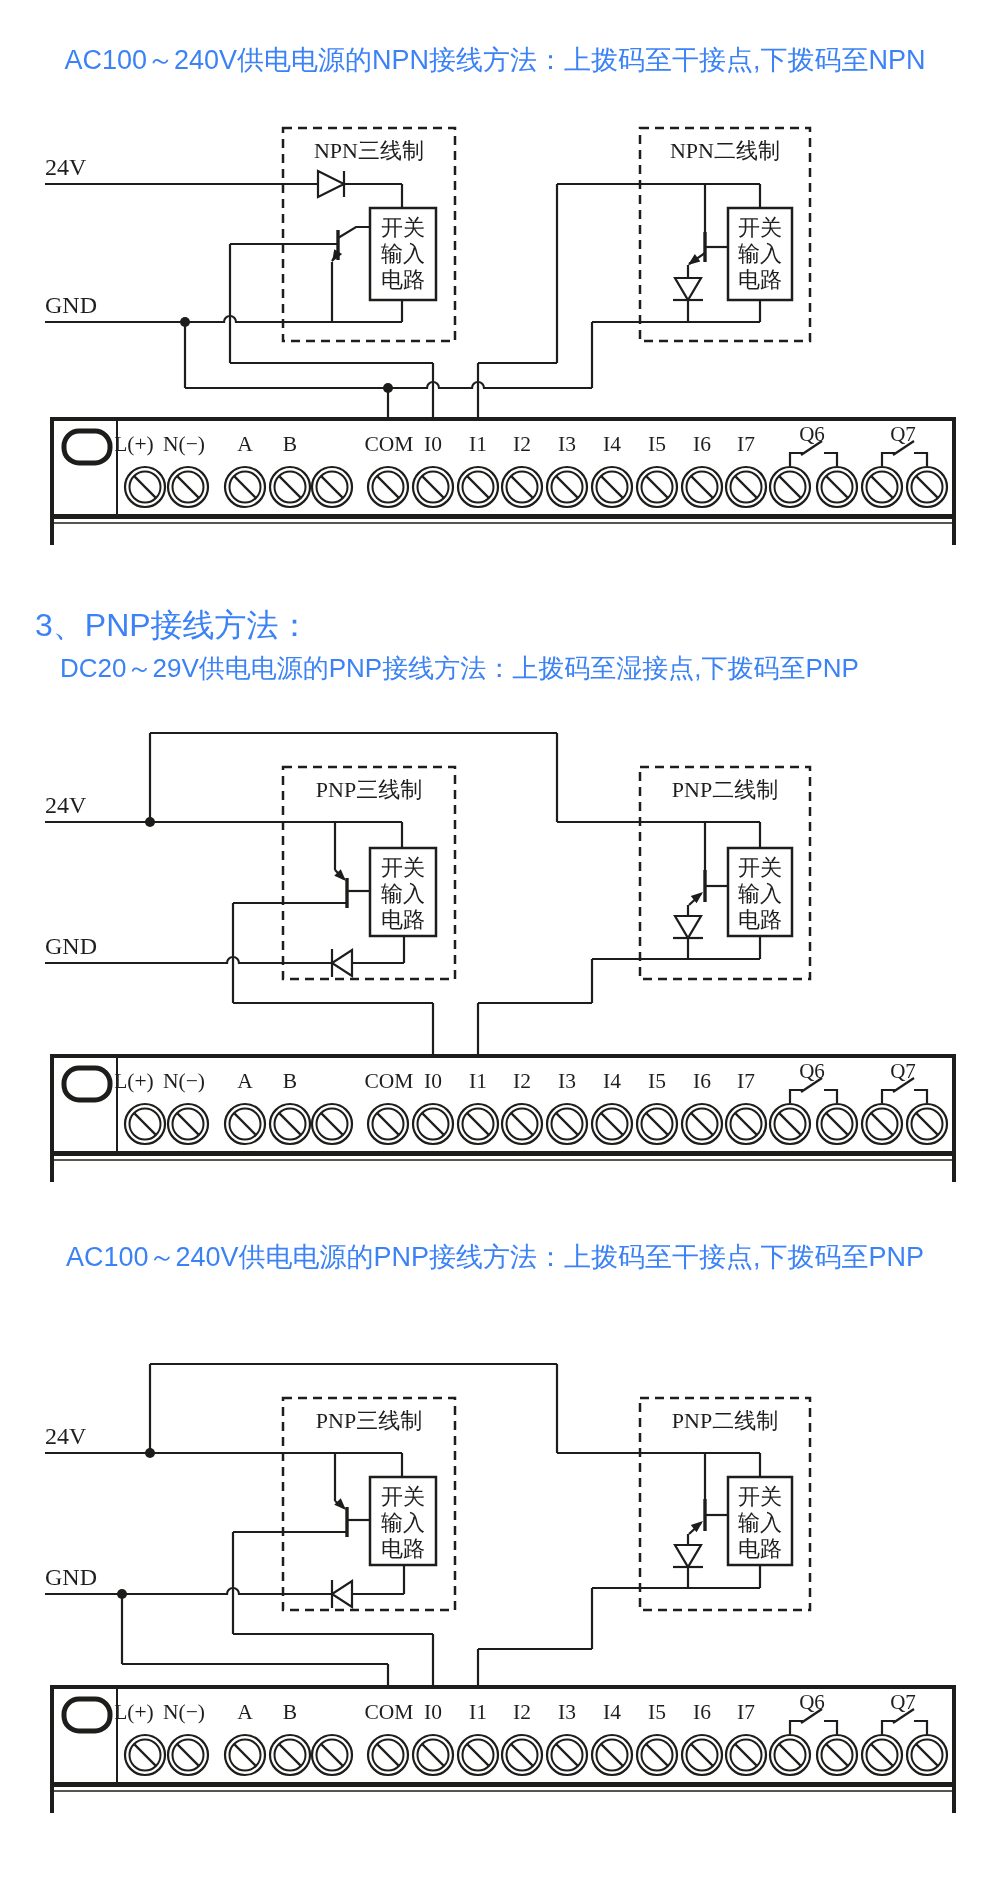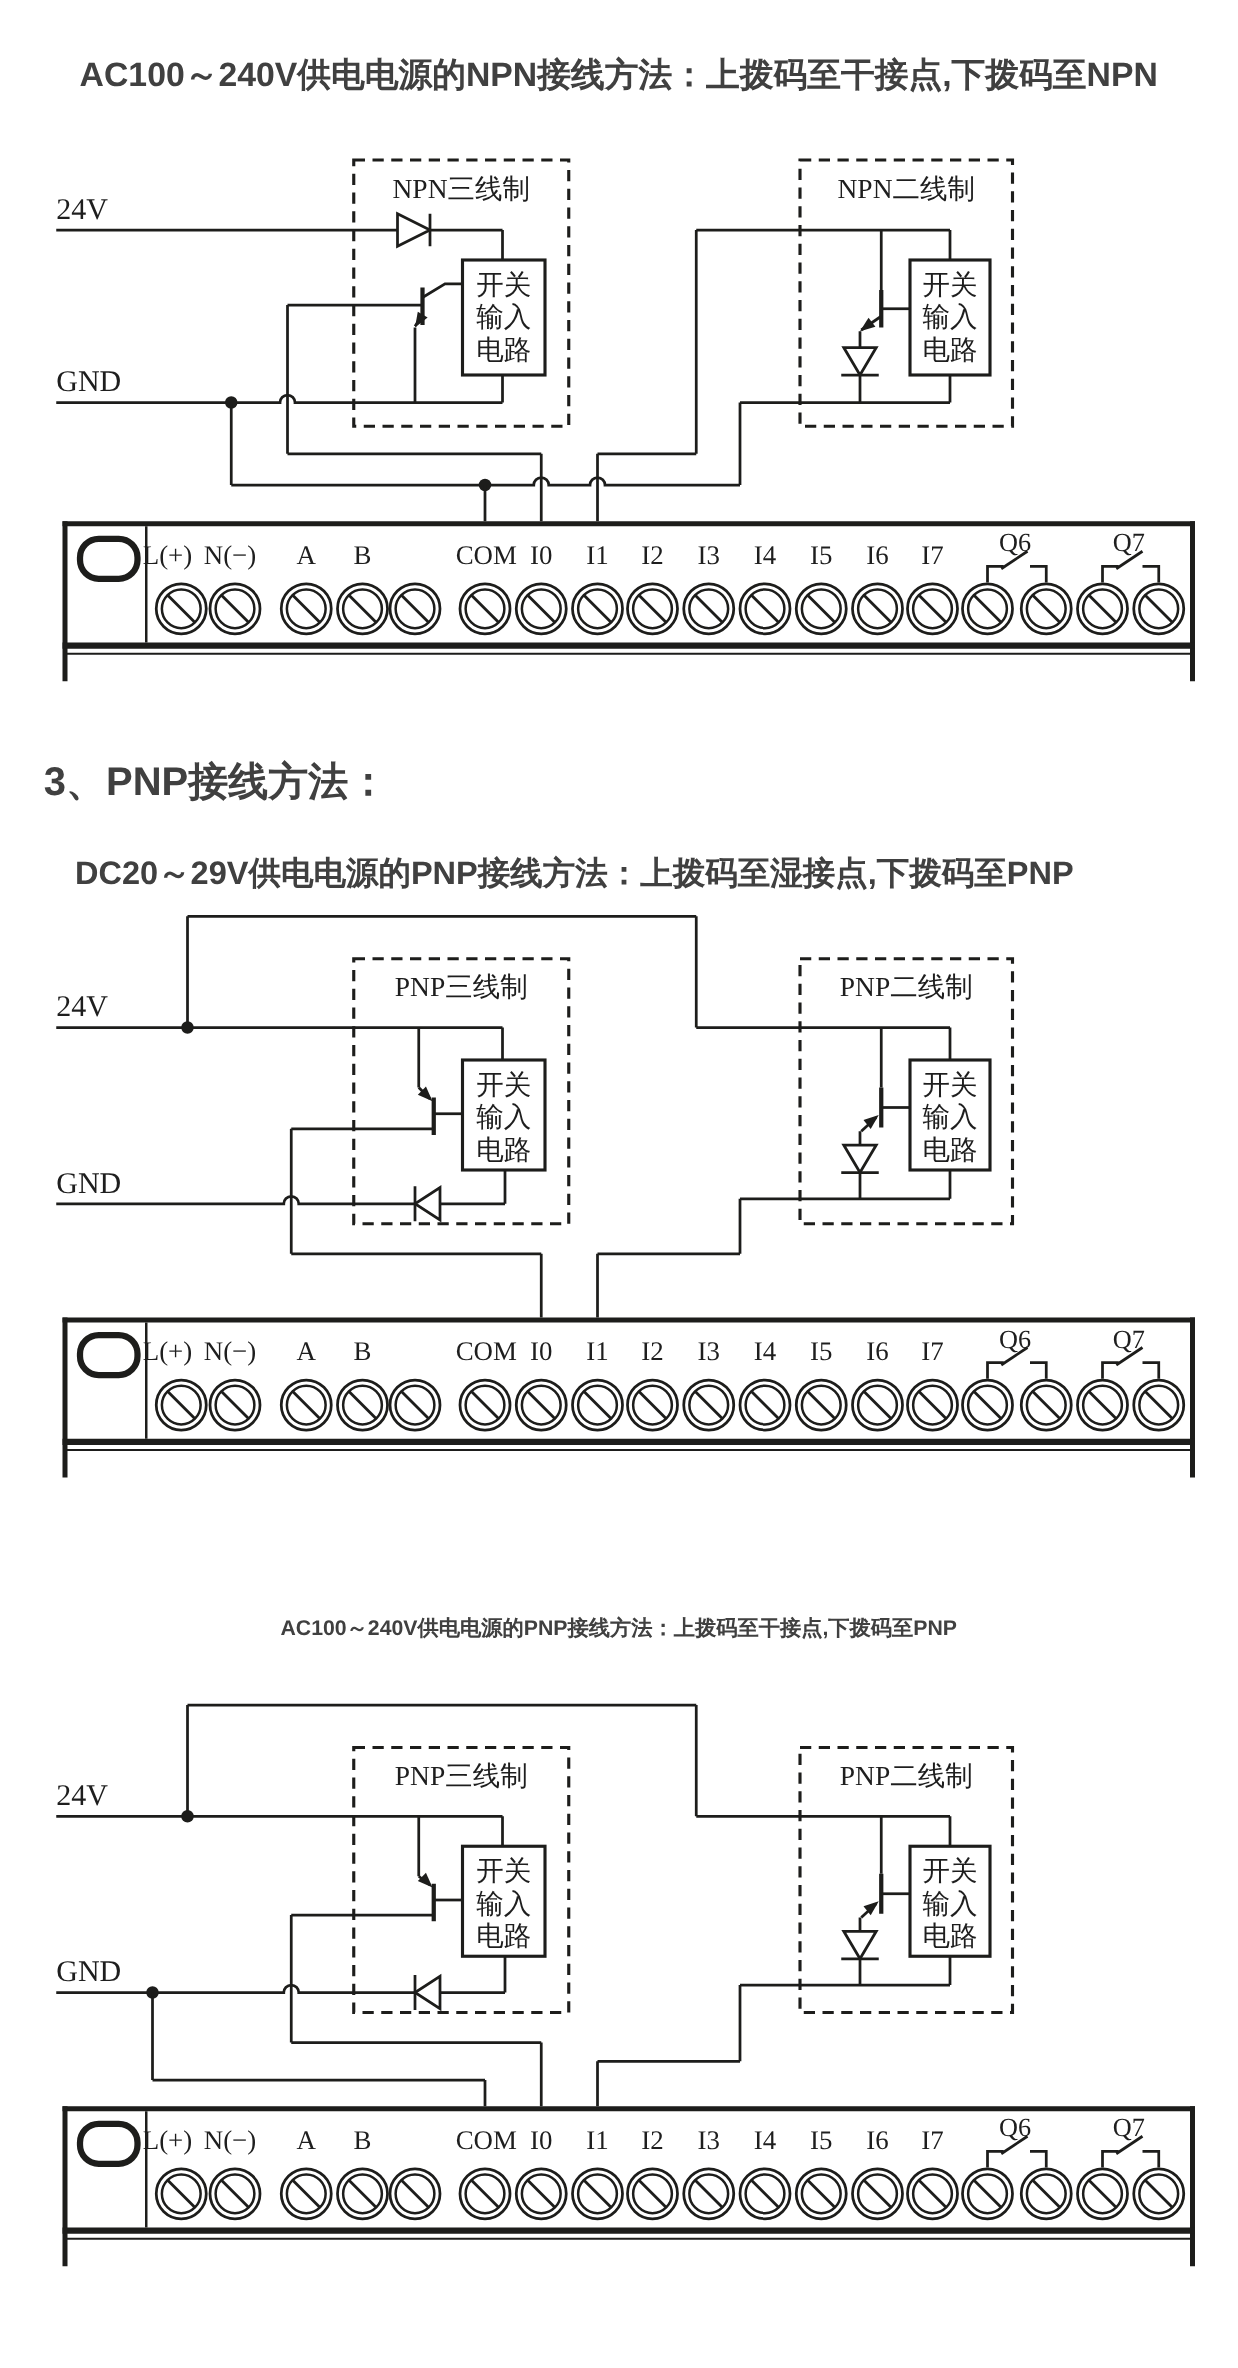--- a/index.html
+++ b/index.html
@@ -4,38 +4,38 @@
 <style>
   html,body{margin:0;padding:0;}
   body{
     width:990px;height:1894px;position:relative;
     background:#ffffff;
     font-family:"Liberation Sans", sans-serif;
   }
   .heading{
     position:absolute;
     font-family:"Liberation Sans", sans-serif;
-    font-weight:bold;
-    color:#404040;
+    font-weight:normal;
+    color:#3b82f6;
     white-space:nowrap;
   }
   .heading.center{left:0;width:990px;text-align:center;}
   #diagram-svg{position:absolute;left:0;top:0;}
   svg text{fill:#1e1e1e;font-family:"Liberation Serif","DejaVu Serif",serif;}
 </style>
 </head>
 <body>
 
 <div class="heading center" style="top:42px;font-size:27px;">AC100～240V供电电源的NPN接线方法：上拨码至干接点,下拨码至NPN</div>
 
 <div class="heading" style="top:604px;left:35px;font-size:32px;">3、PNP接线方法：</div>
 
-<div class="heading" style="top:681px;left:60px;font-size:26px;">DC20～29V供电电源的PNP接线方法：上拨码至湿接点,下拨码至PNP</div>
+<div class="heading" style="top:651px;left:60px;font-size:26px;">DC20～29V供电电源的PNP接线方法：上拨码至湿接点,下拨码至PNP</div>
 
-<div class="heading center" style="top:1291px;font-size:17px;">AC100～240V供电电源的PNP接线方法：上拨码至干接点,下拨码至PNP</div>
+<div class="heading center" style="top:1239px;font-size:27px;">AC100～240V供电电源的PNP接线方法：上拨码至干接点,下拨码至PNP</div>
 
 <svg id="diagram-svg" width="990" height="1894" viewBox="0 0 990 1894">
     <g>
       <text x="45" y="175" font-size="24" text-anchor="start">24V</text>
       <text x="45" y="313" font-size="24" text-anchor="start">GND</text>
       <path d="M45 184 H402" fill="none" stroke="#1d1d1b" stroke-width="2.2"></path>
       <polygon points="318,171 318,197 344,184" fill="#fff" stroke="#1d1d1b" stroke-width="2.2"></polygon>
       <line x1="344" y1="171" x2="344" y2="197" stroke="#1d1d1b" stroke-width="2.2"></line>
       <line x1="402" y1="184" x2="402" y2="208" stroke="#1d1d1b" stroke-width="2.2"></line>
       <path d="M45 322 H224 A6 6 0 0 1 236 322 H402" fill="none" stroke="#1d1d1b" stroke-width="2.2"></path>

